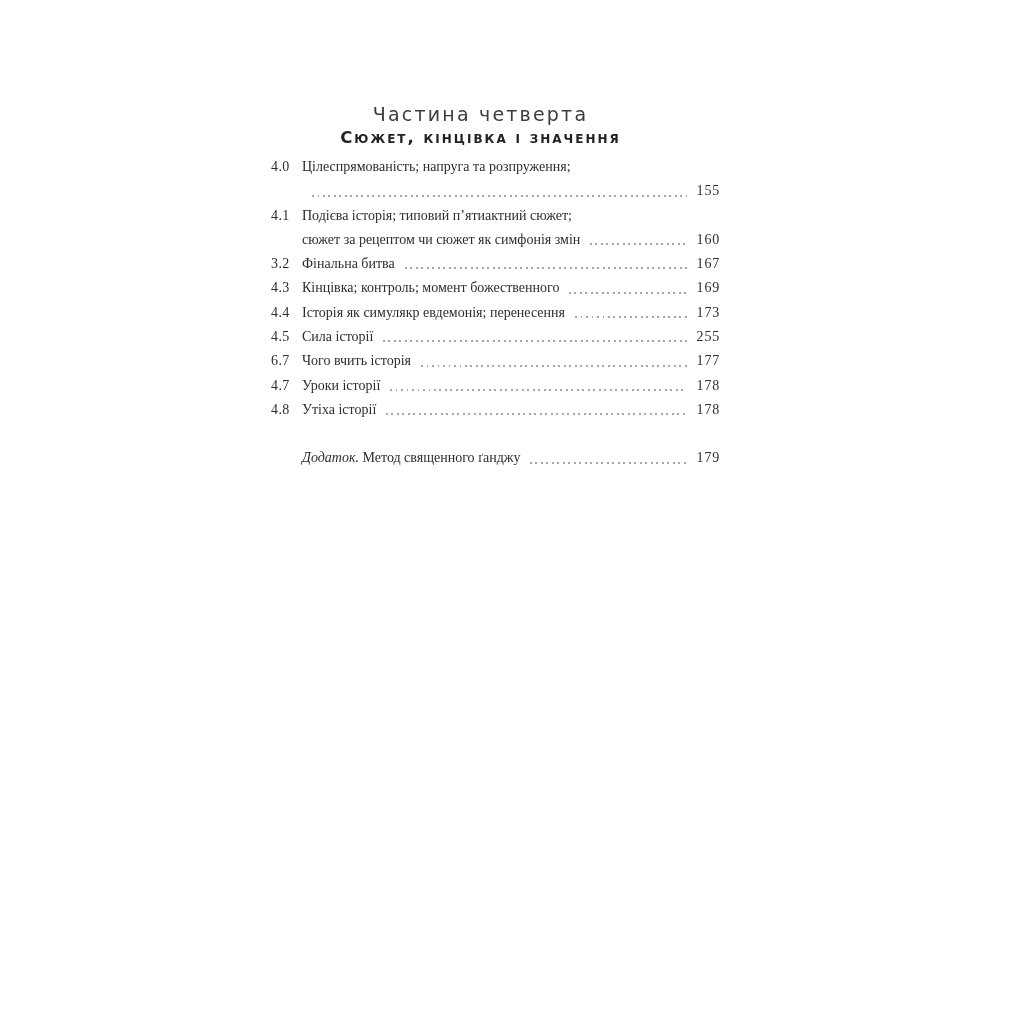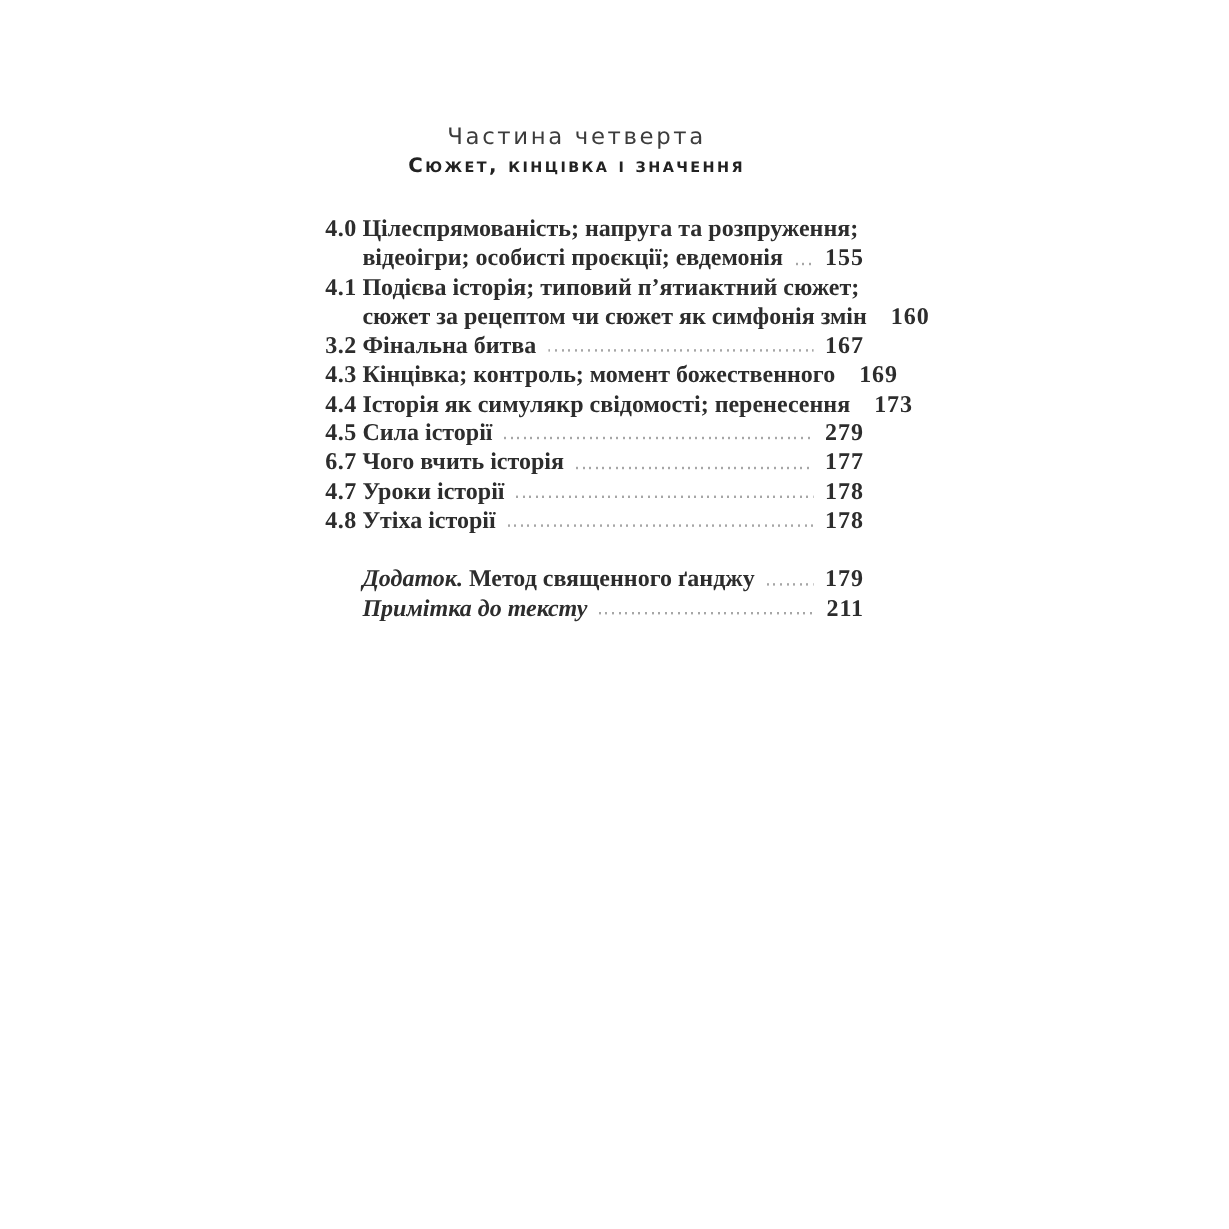--- a/index.html
+++ b/index.html
@@ -41,24 +41,23 @@
     margin-top: 1px;
     font-size: 16.5px;
     line-height: 22px;
     font-weight: 700;
     font-variant: small-caps;
     letter-spacing: 2px;
     color: #222222;
     white-space: nowrap;
   }
   .toc-list {
-    margin-top: 30px;
-    font-size: 20px;
+    margin-top: 6px;
+    font-size: 14px;
     line-height: 24.3px;
-    font-weight: bold;
   }
   .row {
     display: flex;
     align-items: baseline;
   }
   .num {
     flex: 0 0 31px;
     letter-spacing: 0.4px;
   }
   .txt {
@@ -99,21 +98,20 @@
     </div>
 
     <div class="toc-list">
 
       <div class="row">
         <span class="num">4.0</span>
         <span class="txt">Цілеспрямованість; напруга та розпруження;</span>
       </div>
       <div class="row">
         <span class="num"></span>
-        <span class="txt">відеоігри; особисті проєкції; евдемонія</span>
         <span class="leader"></span>
         <span class="pg">155</span>
       </div>
 
       <div class="row">
         <span class="num">4.1</span>
         <span class="txt">Подієва історія; типовий п’ятиактний сюжет;</span>
       </div>
       <div class="row">
         <span class="num"></span>
@@ -131,30 +129,30 @@
 
       <div class="row">
         <span class="num">4.3</span>
         <span class="txt">Кінцівка; контроль; момент божественного</span>
         <span class="leader"></span>
         <span class="pg">169</span>
       </div>
 
       <div class="row">
         <span class="num">4.4</span>
-        <span class="txt">Історія як симулякр свідомості; перенесення</span>
+        <span class="txt">Історія як симулякр евдемонія; перенесення</span>
         <span class="leader"></span>
         <span class="pg">173</span>
       </div>
 
       <div class="row">
         <span class="num">4.5</span>
         <span class="txt">Сила історії</span>
         <span class="leader"></span>
-        <span class="pg">279</span>
+        <span class="pg">255</span>
       </div>
 
       <div class="row">
         <span class="num">6.7</span>
         <span class="txt">Чого вчить історія</span>
         <span class="leader"></span>
         <span class="pg">177</span>
       </div>
 
       <div class="row">
@@ -173,26 +171,20 @@
 
       <div class="back-matter">
 
         <div class="row">
           <span class="num"></span>
           <span class="txt"><i class="it">Додаток.</i> <span>Метод священного ґанджу</span></span>
           <span class="leader"></span>
           <span class="pg">179</span>
         </div>
 
-        <div class="row">
-          <span class="num"></span>
-          <span class="txt"><i class="it">Примітка до тексту</i> <span></span></span>
-          <span class="leader"></span>
-          <span class="pg">211</span>
-        </div>
 
 
 
       </div>
 
     </div>
   </div>
 </div>
 
 </body></html>

